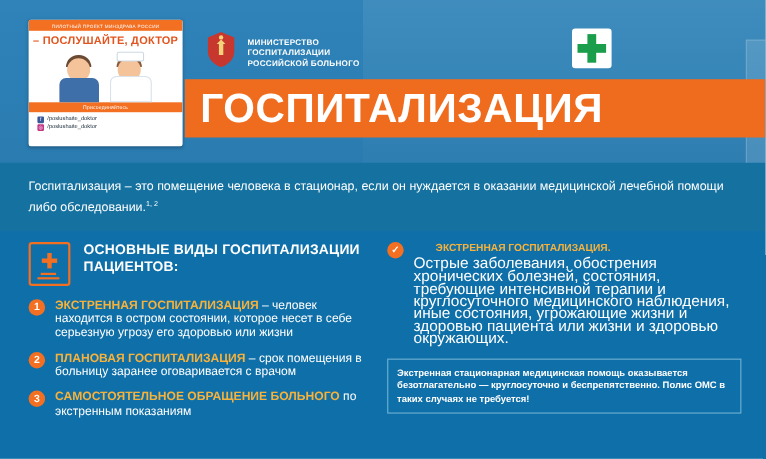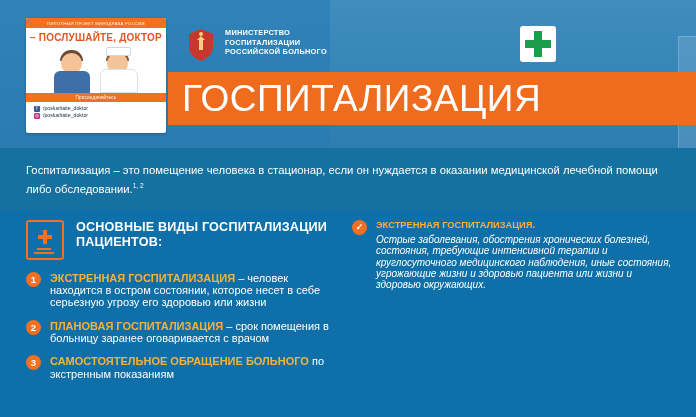--- a/index.html
+++ b/index.html
@@ -167,21 +167,21 @@
     border-radius: 1px;
   }
   .sico.ig { background: #c13584; }
 
   
   .ministry {
     position: absolute;
     left: 186px;
     top: 28px;
     display: flex;
-    align-items: flex-start;
+    align-items: flex-end;
     gap: 9px;
   }
   .emblem {
     width: 30px;
     height: 34px;
   }
   .ministry-text {
     color: #ffffff;
     font-size: 7.4px;
     font-weight: bold;
@@ -198,21 +198,21 @@
     height: 53px;
     background: #ef6c1f;
     display: flex;
     align-items: center;
   }
   .title-band h1 {
     margin: 0;
     padding-left: 14px;
     color: #ffffff;
     font-size: 37px;
-    font-weight: normal;
+    font-weight: bold;
     letter-spacing: .5px;
     line-height: 1;
   }
 
   
   .intro {
     background: #15719f;
     padding: 14px 26px 13px 26px;
     color: #ffffff;
     font-size: 11.3px;
@@ -346,26 +346,26 @@
     text-align: center;
     font-weight: bold;
   }
   .check-body { flex: 1 1 auto; }
   .check-title {
     color: #f7b23b;
     font-size: 9.3px;
     font-weight: bold;
     text-transform: uppercase;
     margin-bottom: 4px;
+    margin-left: 20px;
   }
   .check-desc {
     color: #ffffff;
-    font-size: 10px;
+    font-size: 14px;
     line-height: 11.4px;
-    font-style: italic;
   }
   .note-box {
     margin-top: 12px;
     border: 1px solid #6fb3d6;
     padding: 7px 8px;
     color: #ffffff;
     font-size: 8.6px;
     font-weight: bold;
     line-height: 11.6px;
   }
@@ -470,16 +470,17 @@
     <div class="col-right">
 
       <div class="check-row">
         <div class="check-badge">✓</div>
         <div class="check-body">
           <div class="check-title">ЭКСТРЕННАЯ ГОСПИТАЛИЗАЦИЯ.</div>
           <div class="check-desc">Острые заболевания, обострения хронических болезней, состояния, требующие интенсивной терапии и круглосуточного медицинского наблюдения, иные состояния, угрожающие жизни и здоровью пациента или жизни и здоровью окружающих.</div>
         </div>
       </div>
 
+      <div class="note-box">Экстренная стационарная медицинская помощь оказывается безотлагательно — круглосуточно и беспрепятственно. Полис ОМС в таких случаях не требуется!</div>
     </div>
 
   </div>
 </div>
 
 </body></html>

